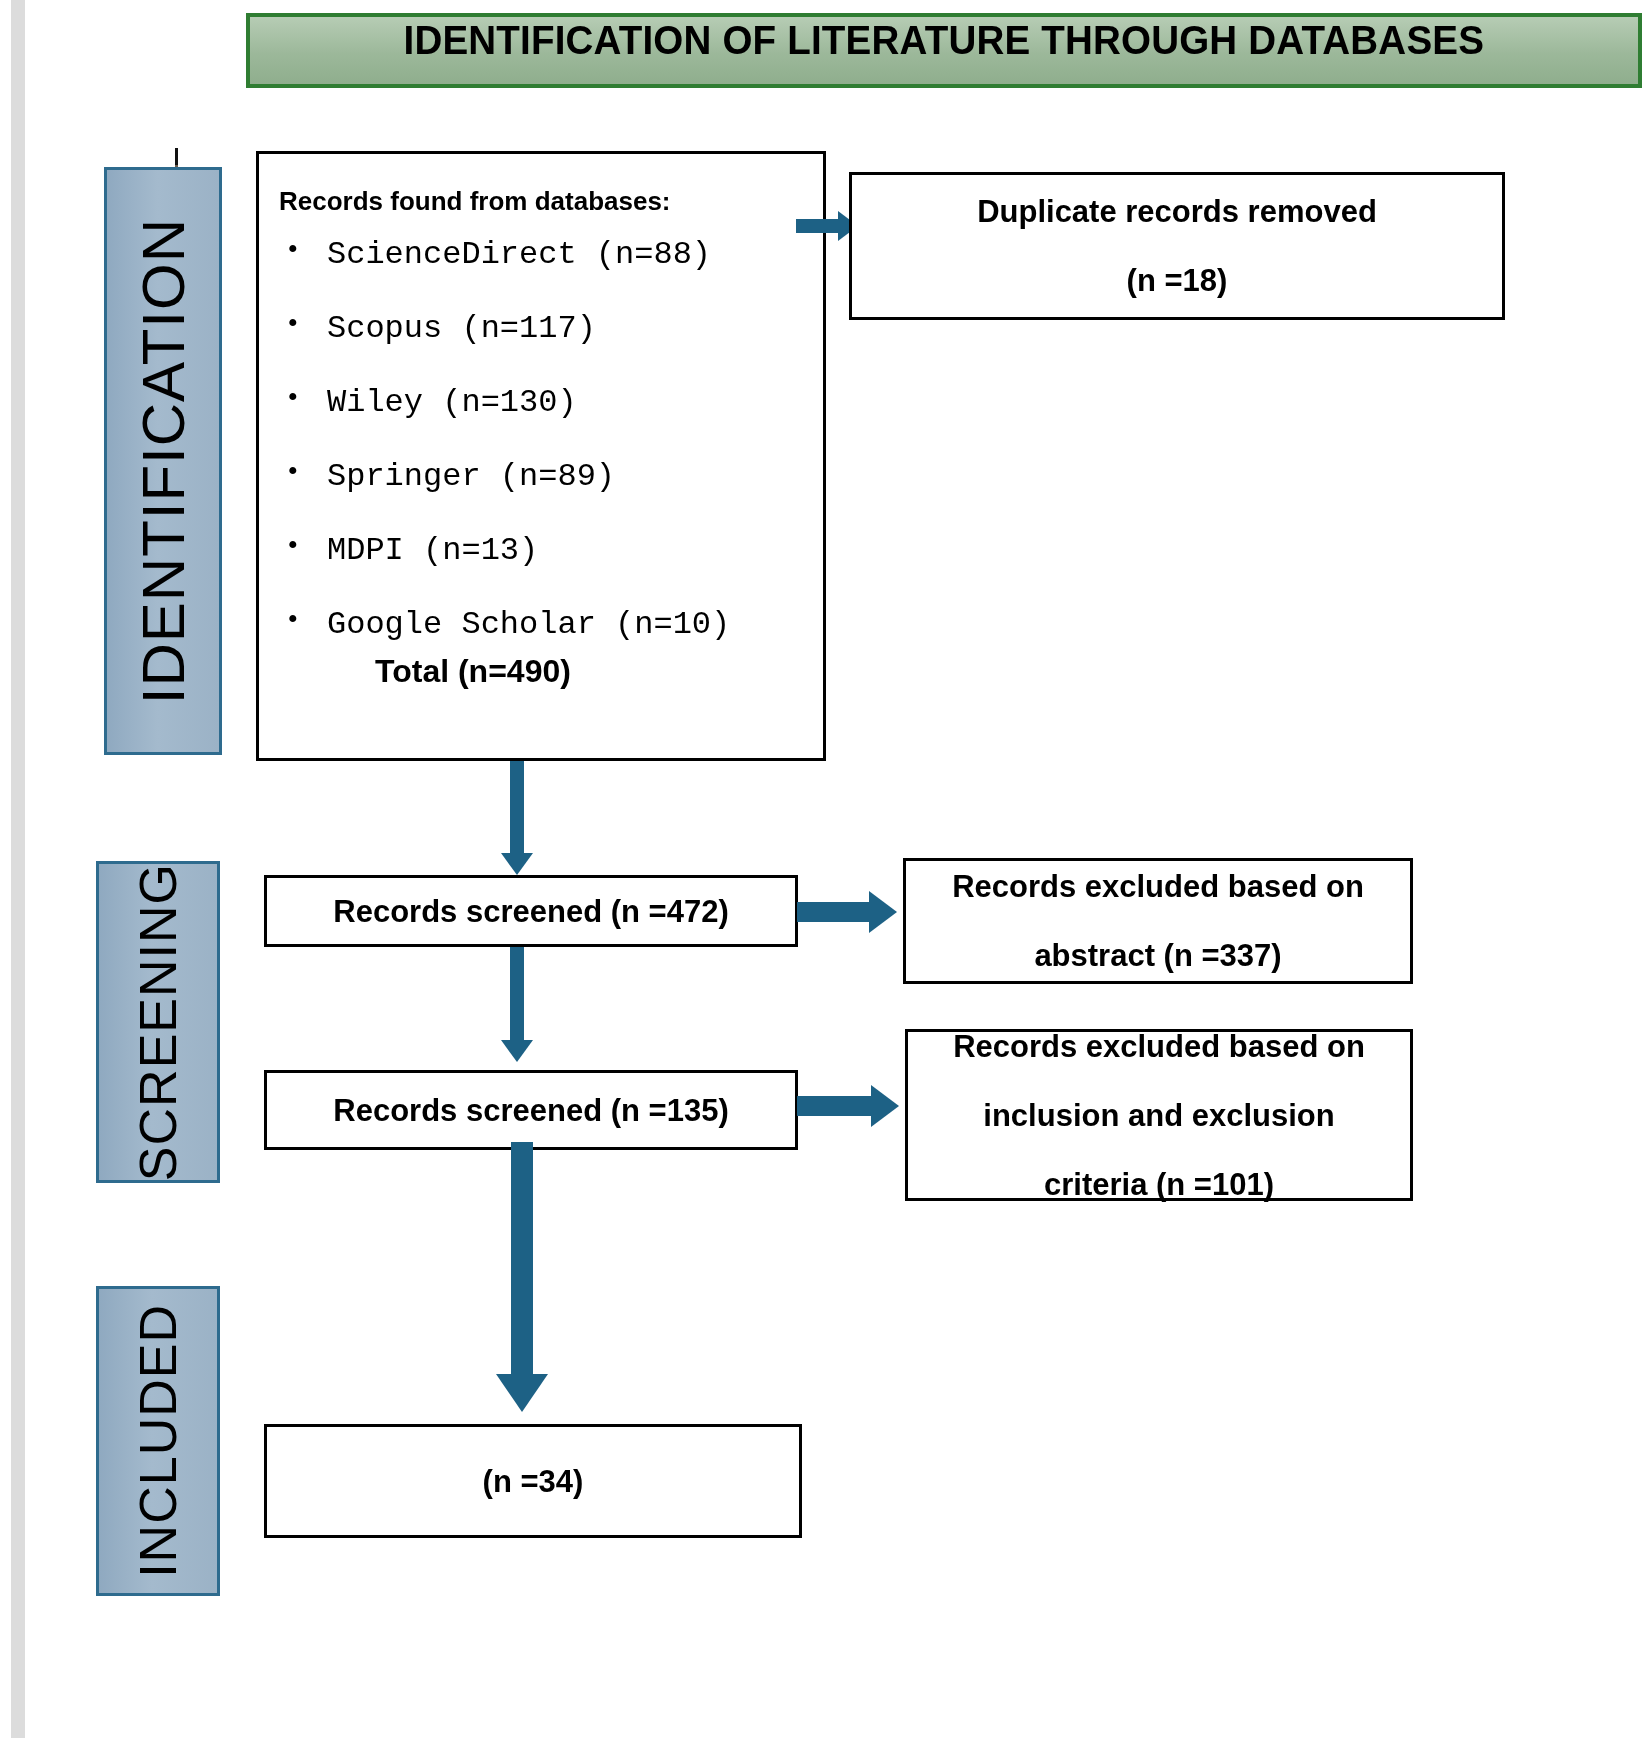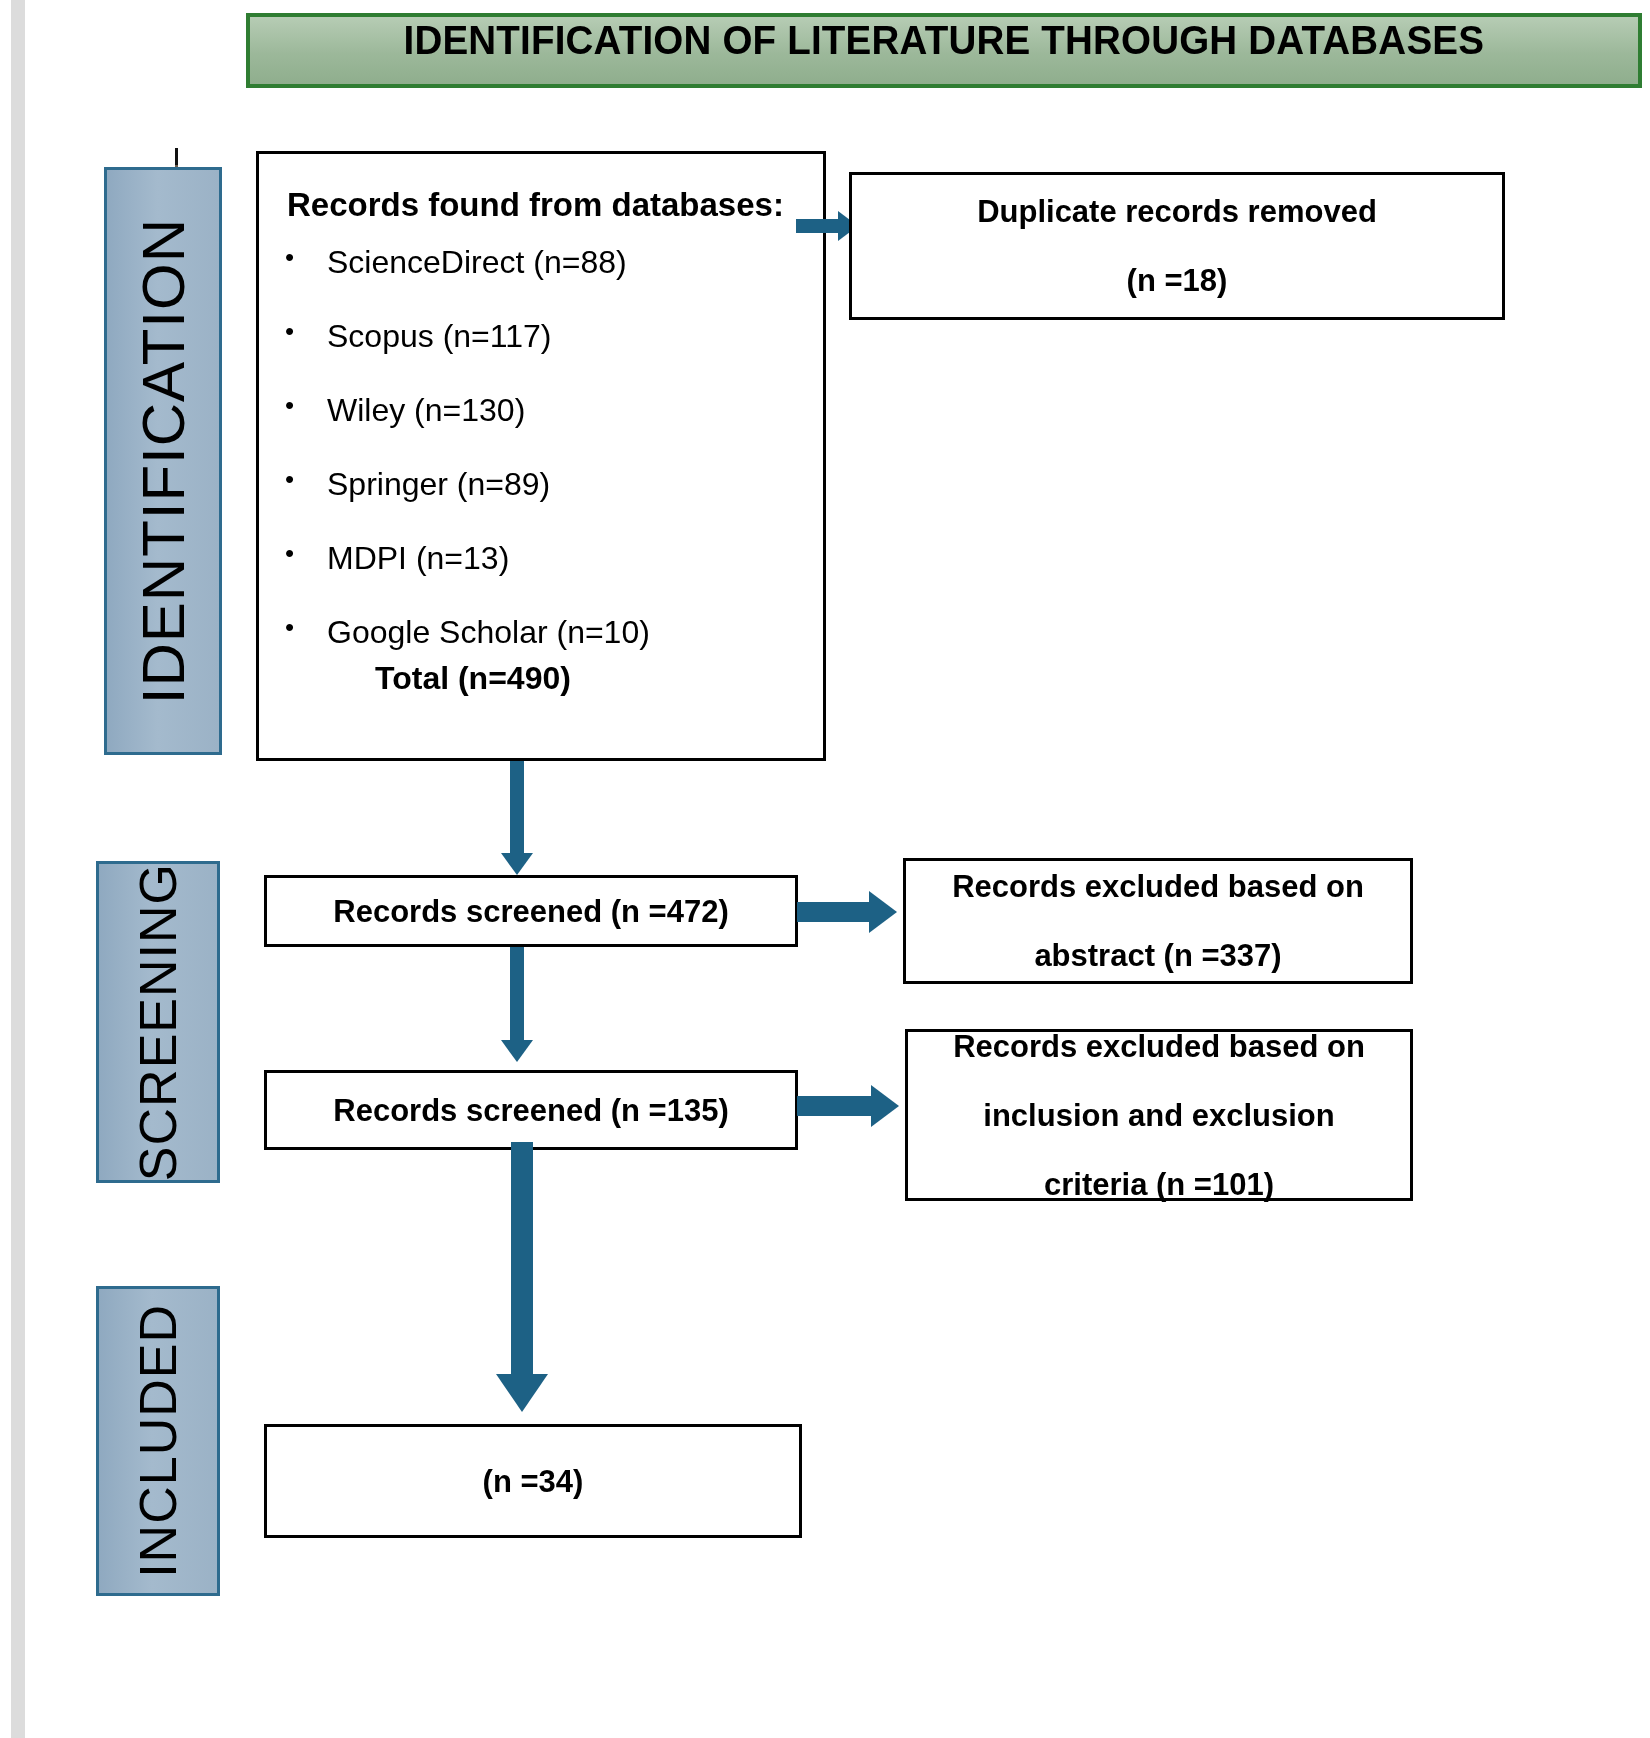--- a/index.html
+++ b/index.html
@@ -113,29 +113,30 @@
     font-size: 31px;
     font-weight: bold;
     line-height: 1.0;
     color: #000000;
   }
   .box-line + .box-line { margin-top: 38px; }
 
   
   .box-records { left: 256px; top: 151px; width: 570px; height: 610px; padding: 26px 0 0 0; }
   .records-title {
-    font-size: 33px;
+    font-size: 26px;
     font-weight: bold;
-    margin: 6px 0 0 28px;
+    margin: 6px 0 0 20px;
     color: #000000;
   }
   .records-list {
     list-style: none;
     margin: 22px 16px 0 0;
     padding: 0 0 0 68px;
+    font-family: Liberation Mono, monospace;
   }
   .records-list li {
     position: relative;
     font-size: 32px;
     line-height: 1.0;
     margin-bottom: 42px;
     color: #000000;
   }
   .records-list li::before {
     content: "\2022";

